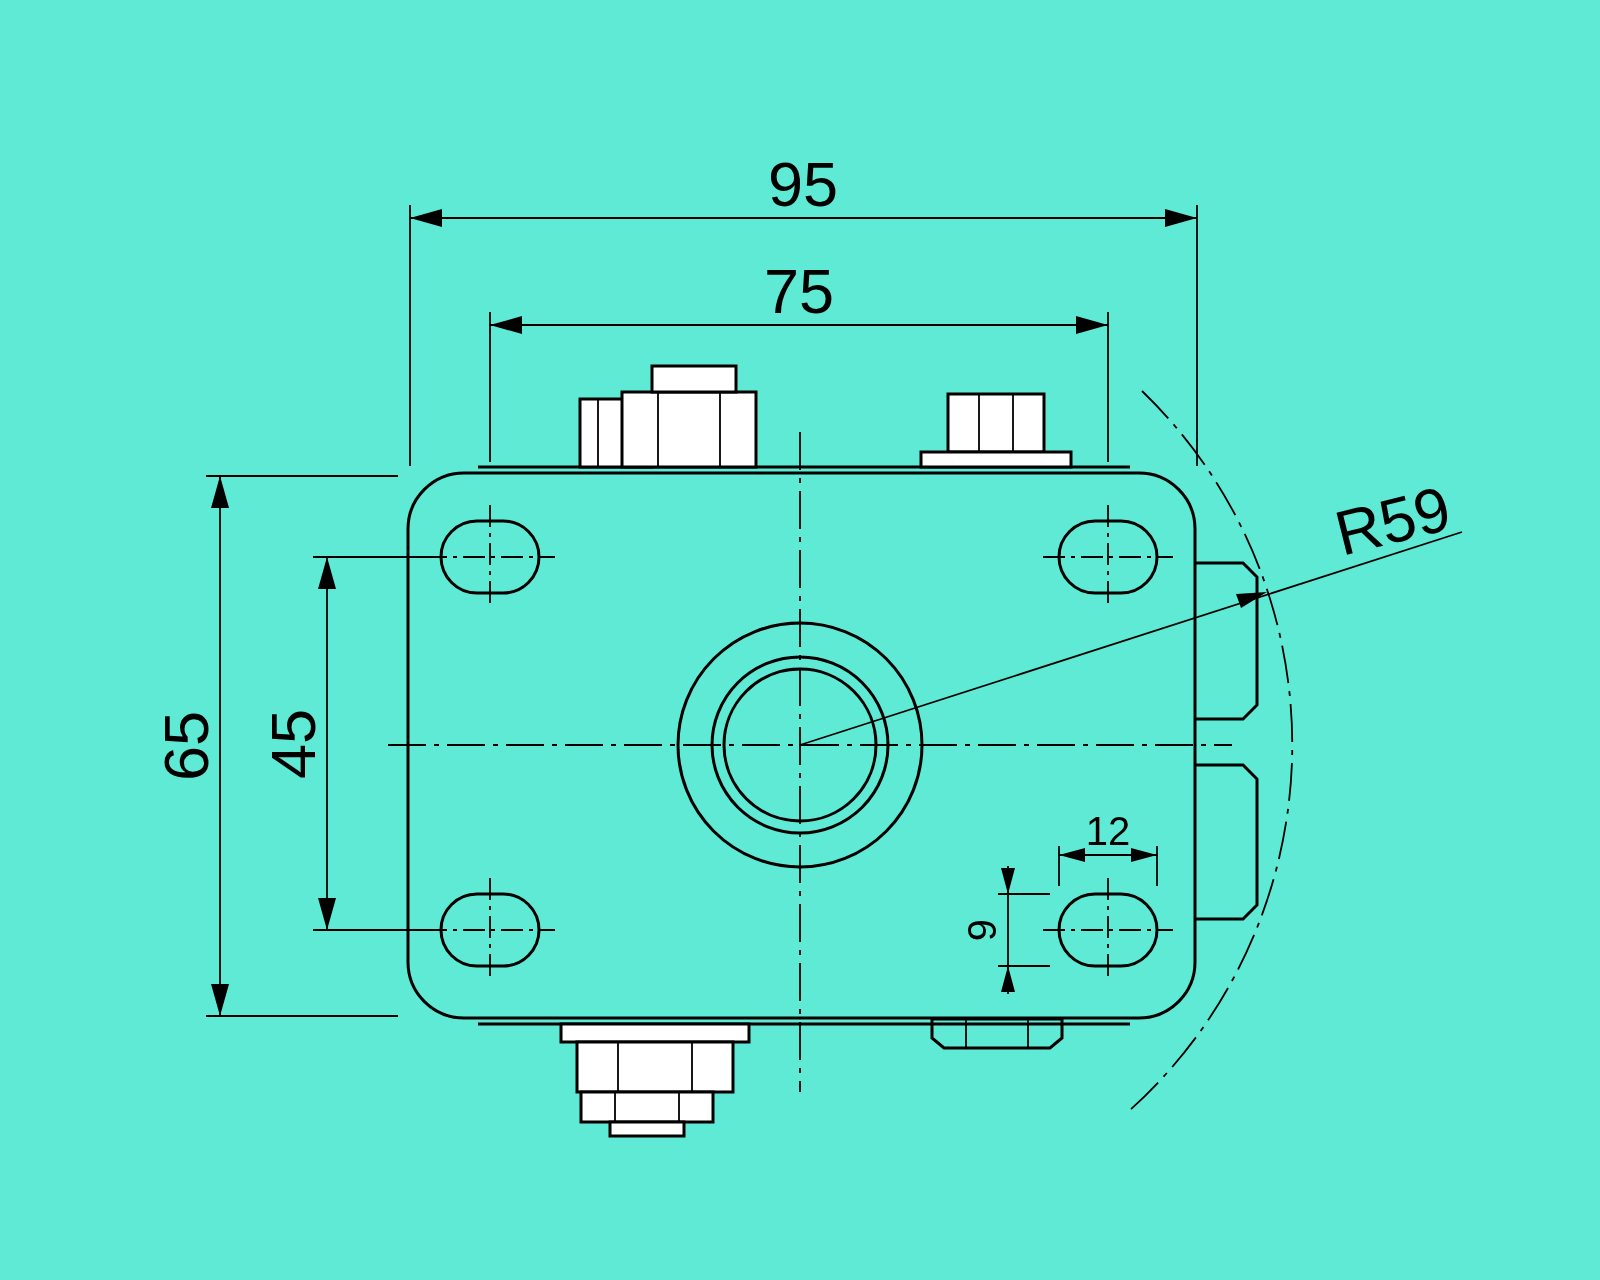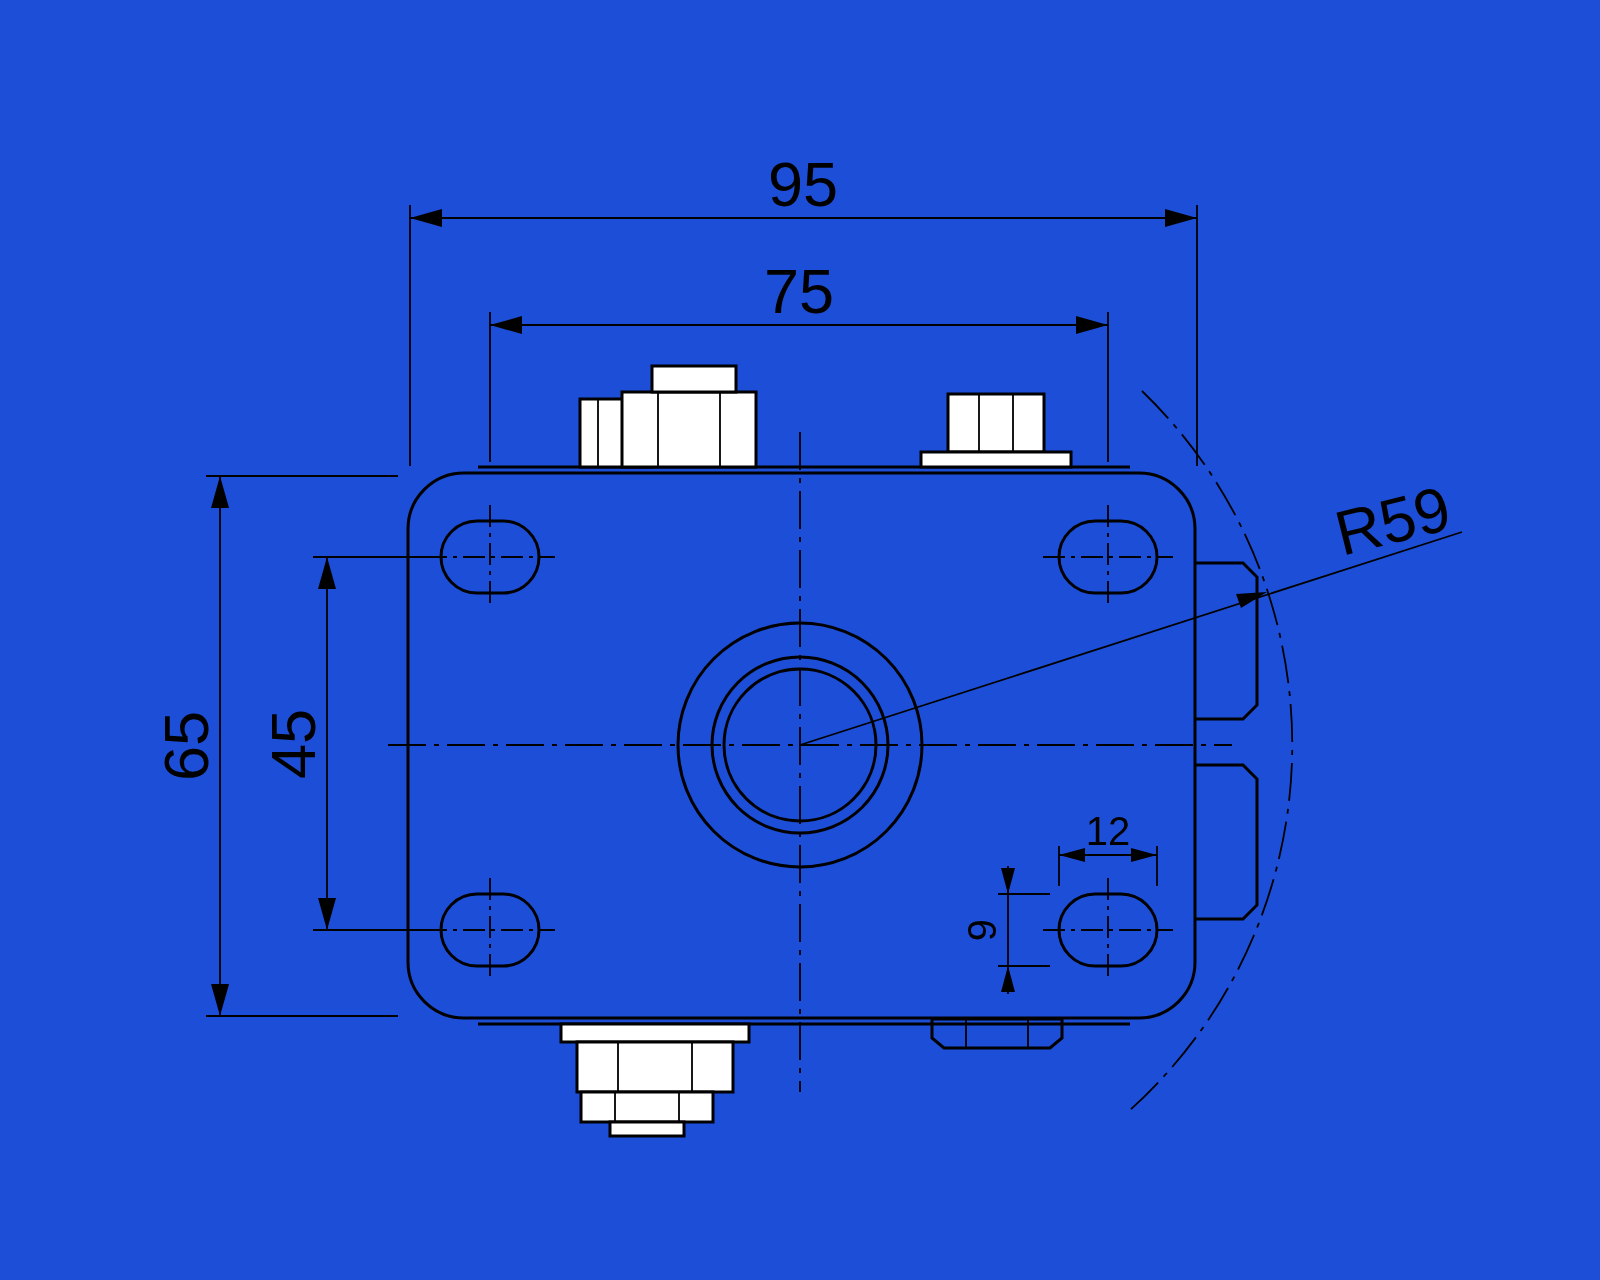--- a/index.html
+++ b/index.html
@@ -5,21 +5,21 @@
   html, body {
     margin: 0;
     padding: 0;
     background: #ffffff;
     font-family: "Liberation Sans", sans-serif;
   }
   .stage {
     position: relative;
     width: 1600px;
     height: 1280px;
-    background: #1d4ed8;
+    background: #5eead4;
     overflow: hidden;
   }
   svg { display: block; }
 
   
   .geo {
     fill: none;
     stroke: #000000;
     stroke-width: 3;
     stroke-linecap: butt;

